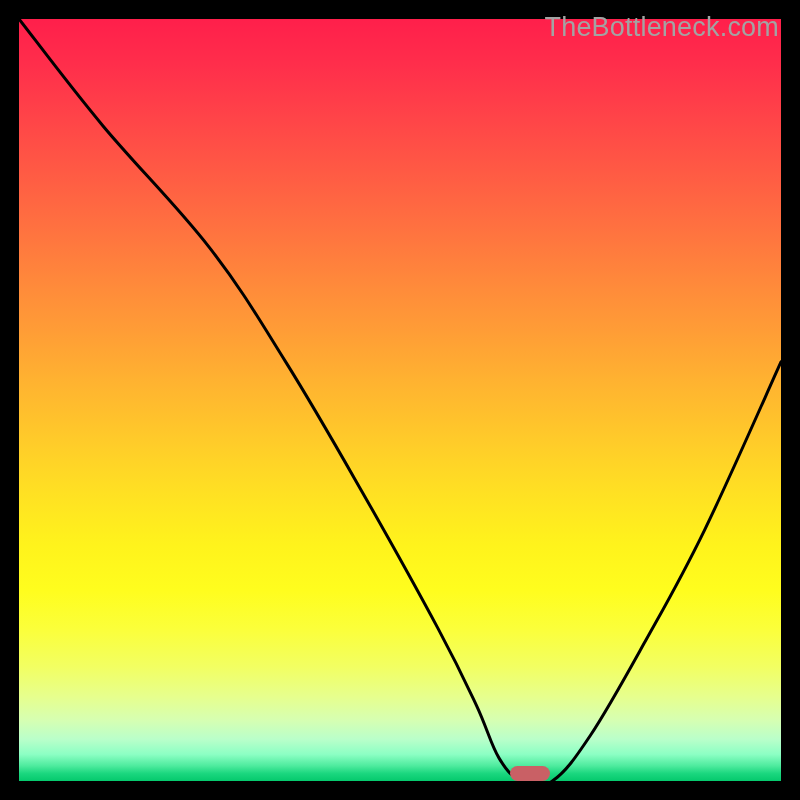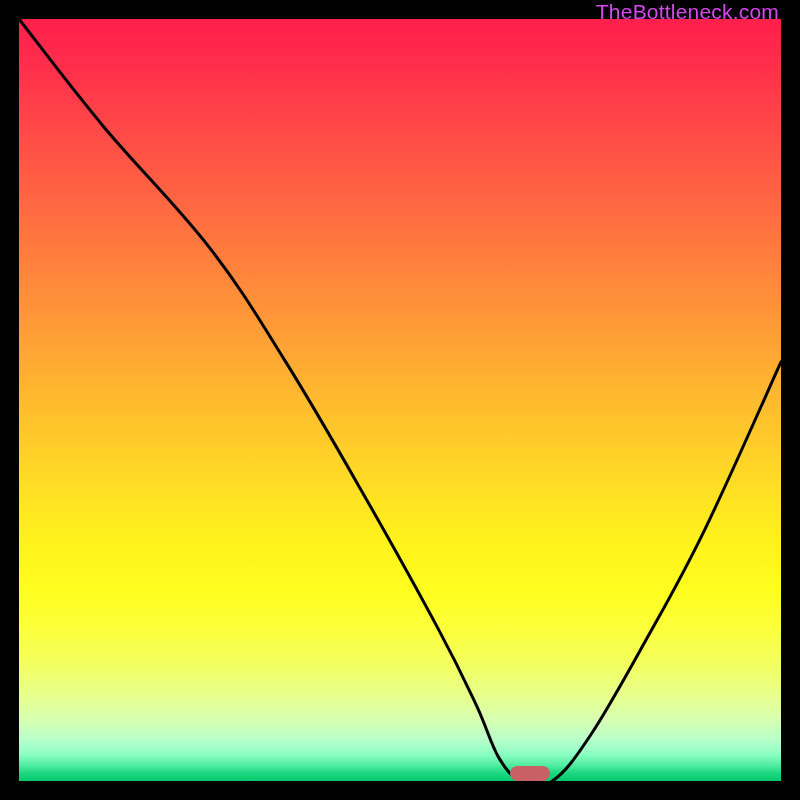--- a/index.html
+++ b/index.html
@@ -60,24 +60,24 @@
     height: 762px;
   }
   .marker {
     position: absolute;
     background: #c96065;
     border-radius: 8px;
     height: 15px;
   }
   .watermark {
     position: absolute;
-    top: 0;
+    top: 12px;
     right: 21px;
-    font-size: 21px;
-    color: #d946ef;
+    font-size: 27px;
+    color: #a3a3a3;
     font-weight: 500;
     letter-spacing: 0.2px;
     user-select: none;
   }
 </style>
 </head>
 <body>
 
 <div class="frame">
 

